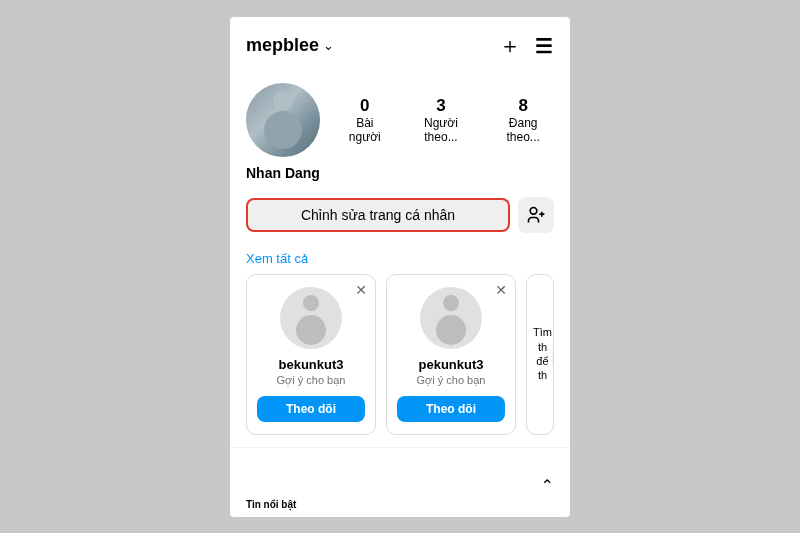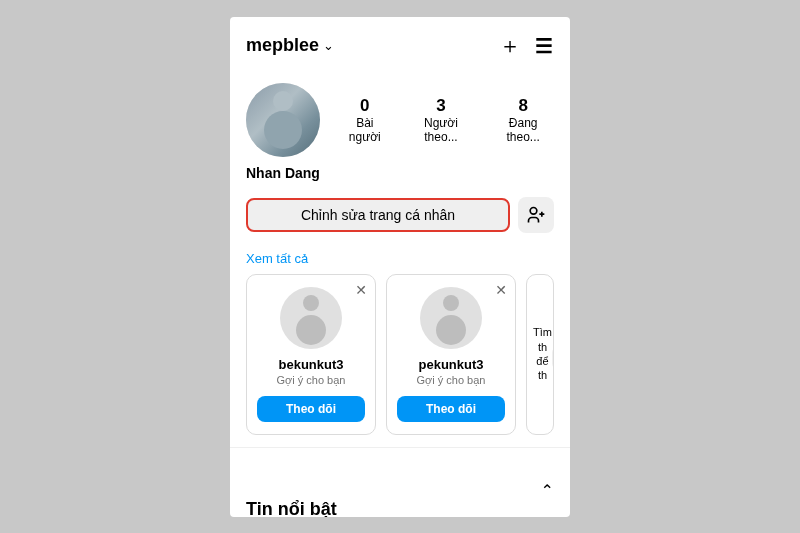--- a/index.html
+++ b/index.html
@@ -289,21 +289,21 @@
     }
     .news-section {
       padding: 14px 16px 6px 16px;
       display: flex;
       align-items: center;
       justify-content: space-between;
       border-top: 1px solid #efefef;
       margin-top: 12px;
     }
     .news-title {
-      font-size: 18px;
+      font-size: 10px;
       font-weight: 600;
       color: #000;
       margin-top: 37px;
     }
     .chevron-up {
       font-size: 16px;
       color: #000;
       cursor: pointer;
     }
     .news-subtitle {

